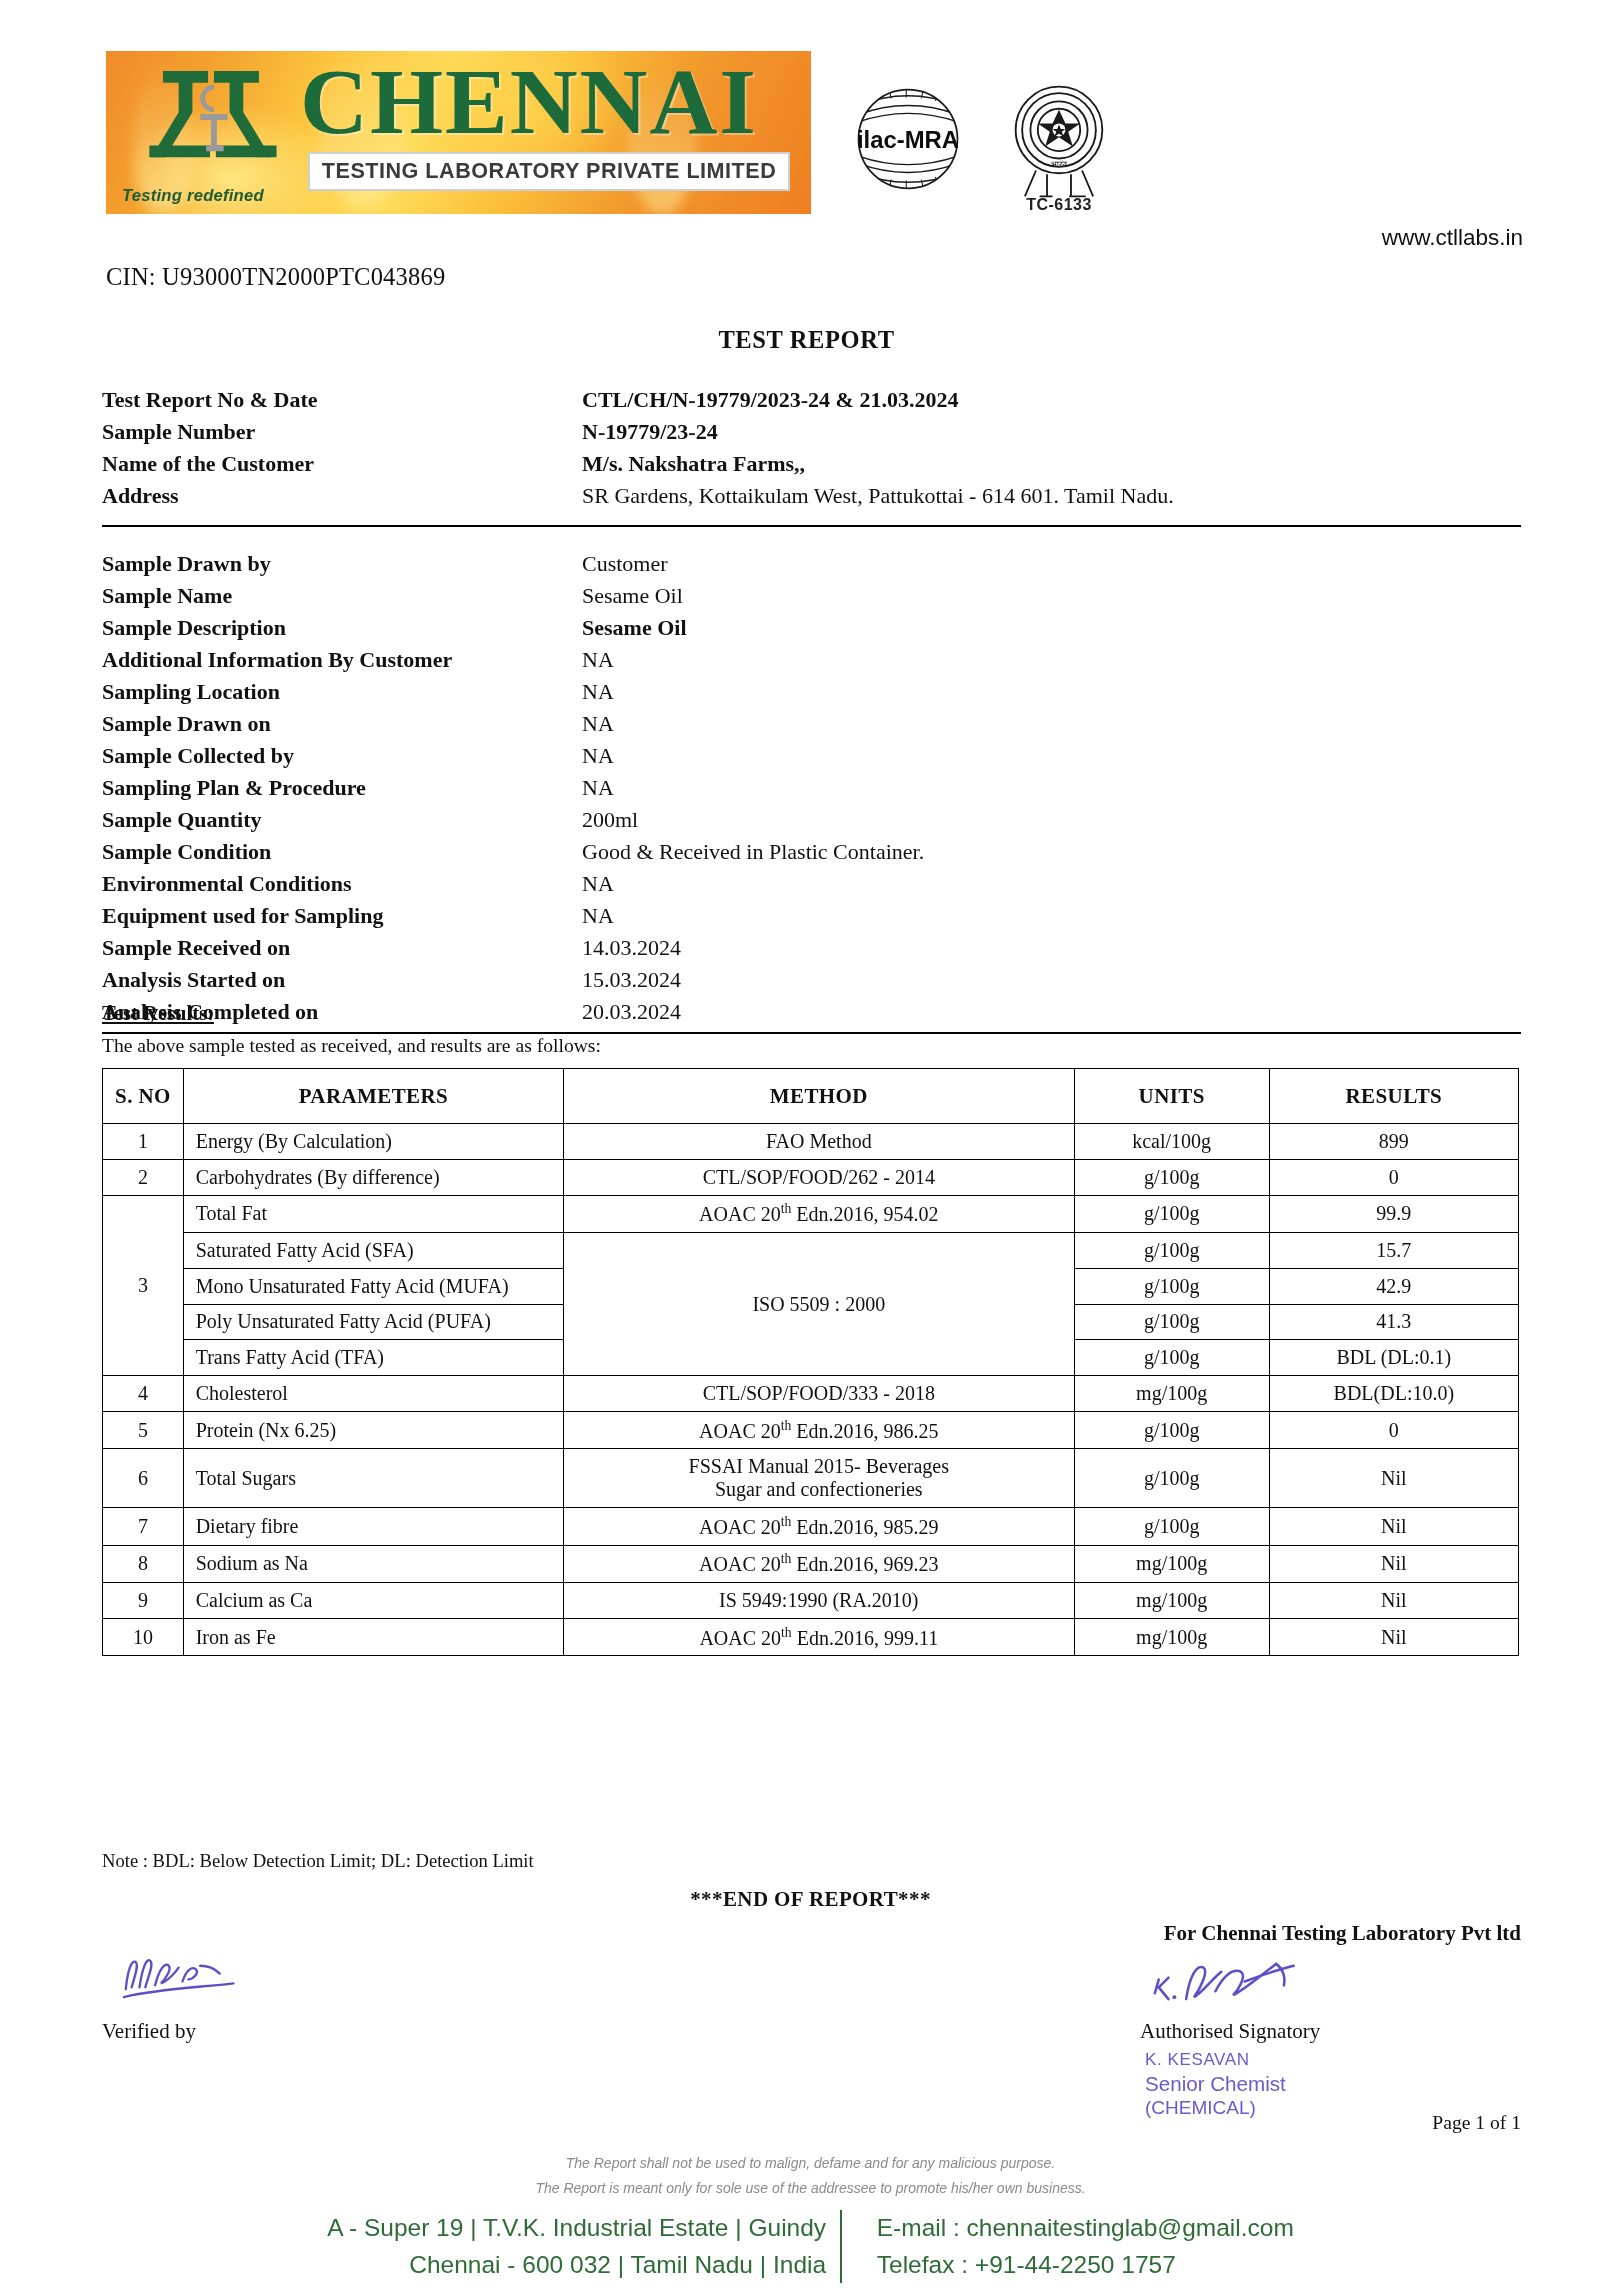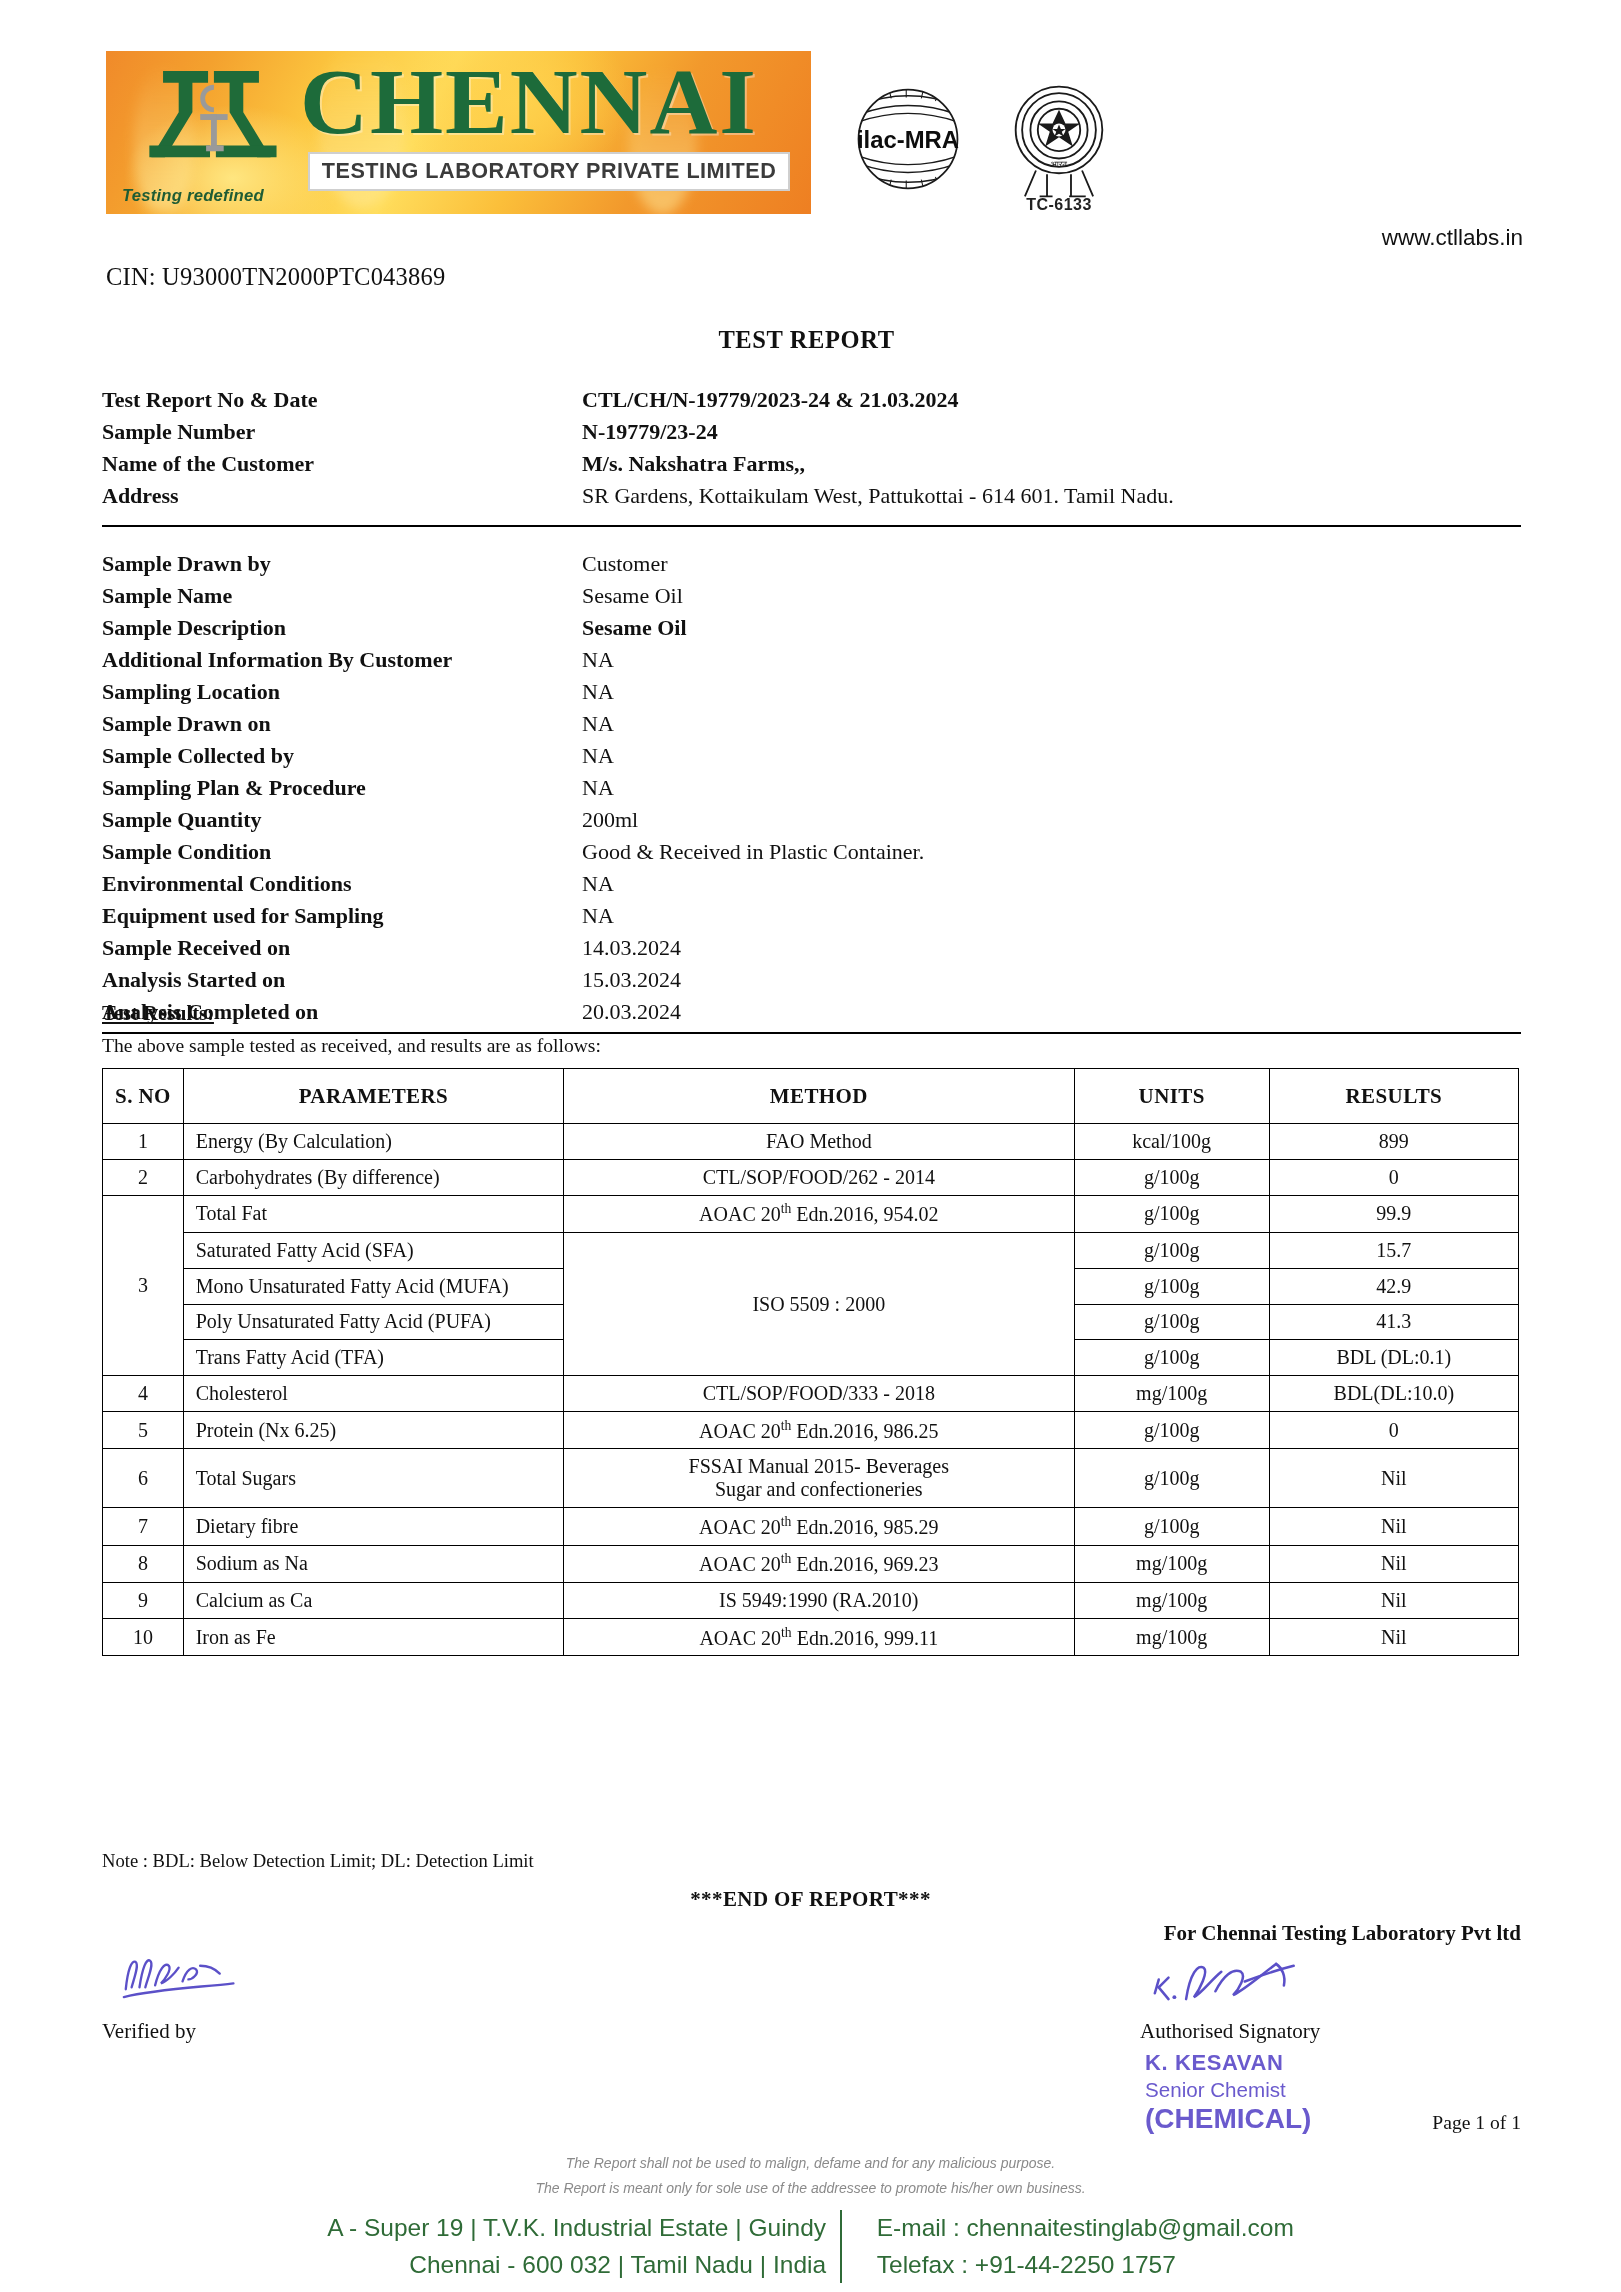--- a/index.html
+++ b/index.html
@@ -142,23 +142,23 @@
     position: absolute; left: 102px; top: 2019px; font-size: 21px;
   }
   .auth-signatory {
     position: absolute; left: 1140px; top: 2019px; font-size: 21px;
   }
   .stamp {
     position: absolute; left: 1145px; top: 2050px;
     font-family: "Liberation Sans", sans-serif;
     color: #6a5acd; line-height: 1.22; text-align: left;
   }
-  .stamp .l1 { font-size: 22px; font-weight: 700; letter-spacing: 0.6px; }
+  .stamp .l1 { font-size: 17px; font-weight: 400; letter-spacing: 0.6px; }
   .stamp .l2 { font-size: 20.6px; }
-  .stamp .l3 { font-size: 28px; font-weight: bold; }
+  .stamp .l3 { font-size: 19px; }
   .page-num {
     position: absolute; right: 100px; top: 2112px; font-size: 19.6px;
   }
 
   
   .footer { position: absolute; left: 0; right: 0; top: 2151px; text-align: center; }
   .disc {
     font-family: "Liberation Sans", sans-serif;
     font-style: italic; font-size: 14px; color: #8a8a8a;
     line-height: 1.75;

